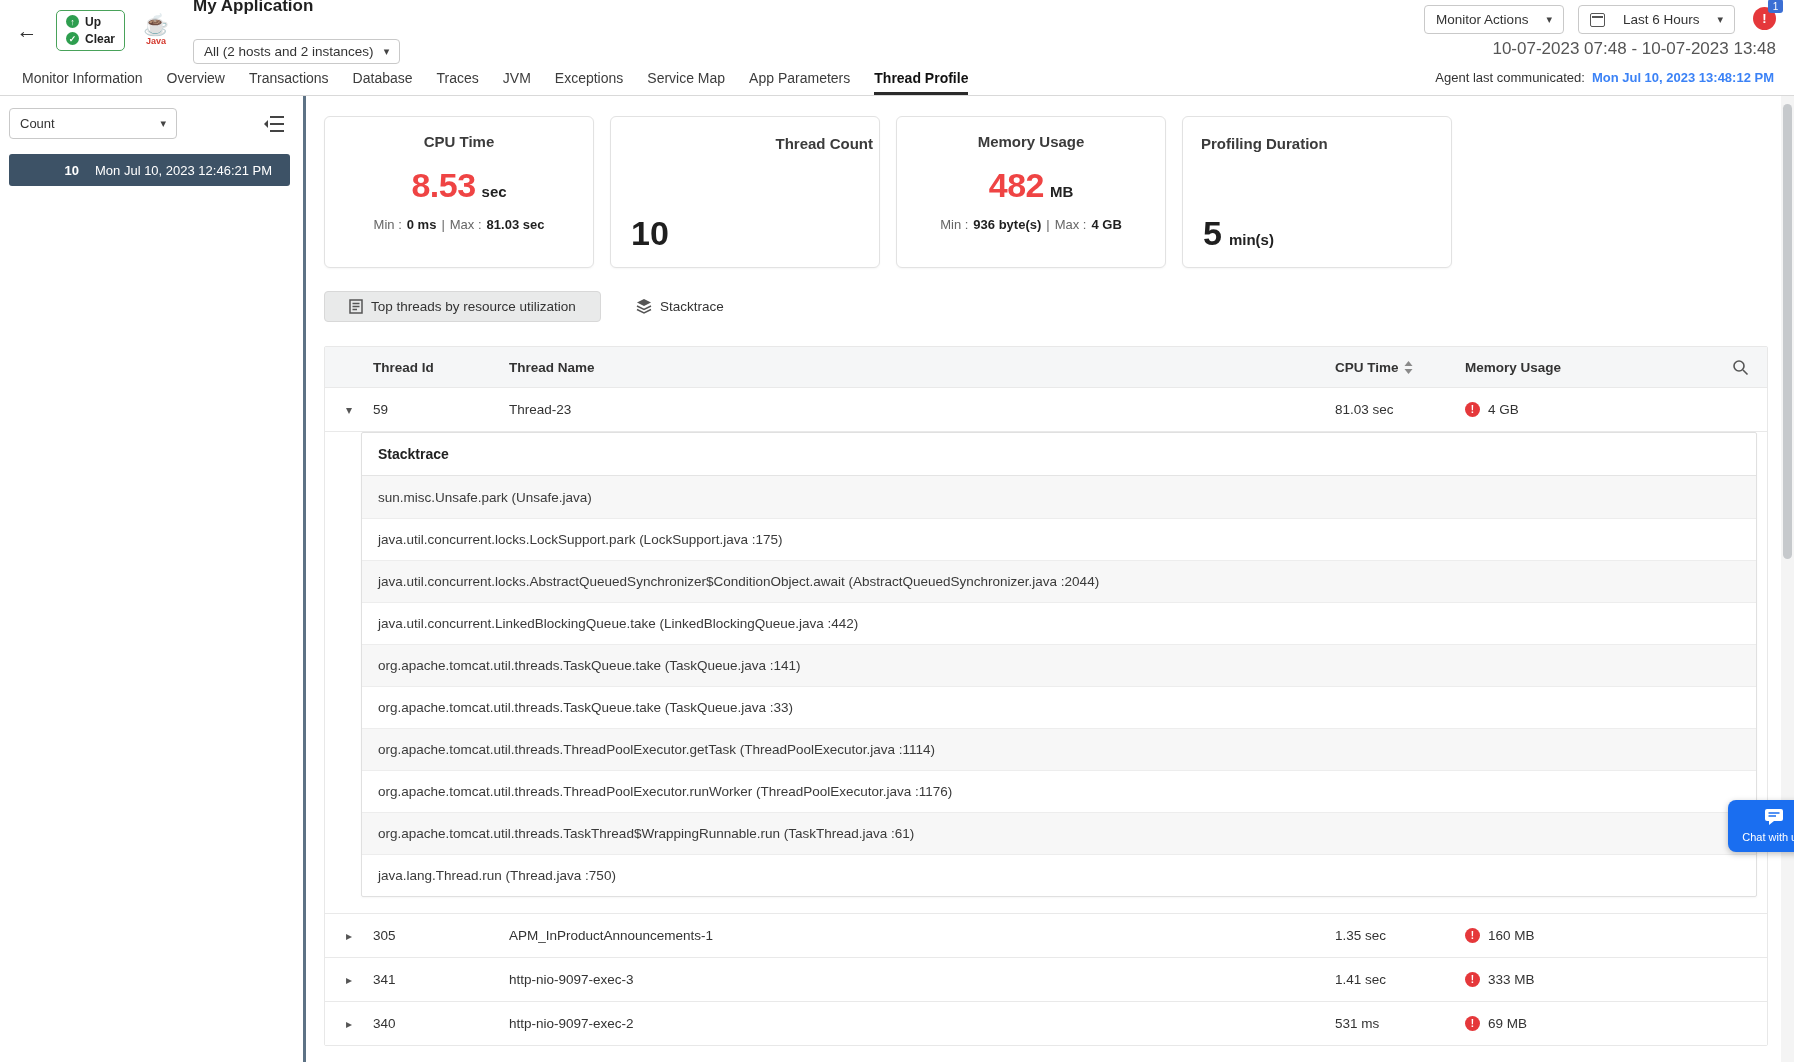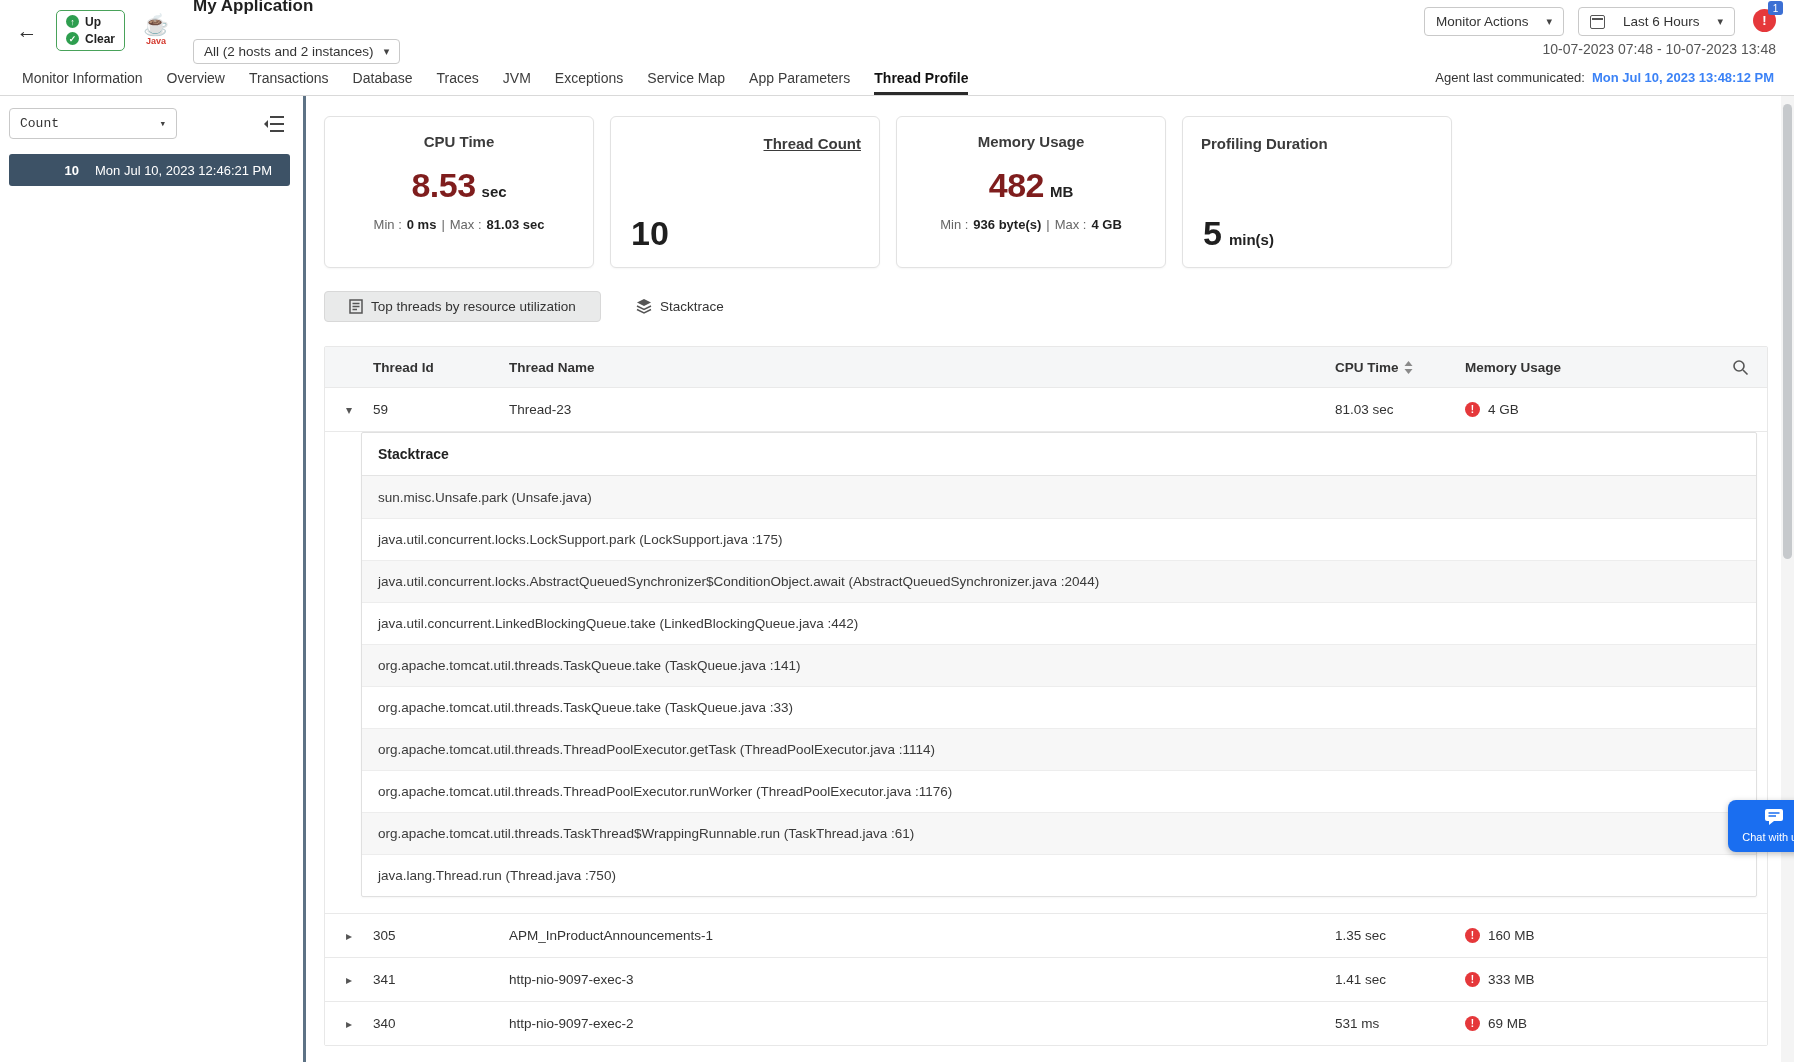--- a/index.html
+++ b/index.html
@@ -25,52 +25,52 @@
   .chev { font-size:11px; color:#444; }
   .topbar-spacer { flex:1; }
   .topbar-right { display:flex; flex-direction:column; align-items:flex-end; gap:5px; padding-top:4px; }
   .topbar-controls { display:flex; align-items:flex-start; gap:14px; }
   .dd-box { display:flex; align-items:center; gap:18px; border:1px solid #c9c9c9; border-radius:4px; padding:6px 11px; font-size:13.5px; color:#333; background:#fff; cursor:pointer; }
   .cal-icon { width:15px; height:14px; border:1.5px solid #555; border-radius:2px; position:relative; }
   .cal-icon::before { content:""; position:absolute; left:1px; right:1px; top:2px; height:2.5px; background:#555; }
   .alert-wrap { position:relative; margin-left:4px; margin-top:2px; }
   .alert-icon { width:23px; height:23px; border-radius:50%; background:#e5383b; color:#fff; font-size:13px; font-weight:bold; display:flex; align-items:center; justify-content:center; cursor:pointer; }
   .alert-badge { position:absolute; top:-8px; right:-7px; min-width:15px; height:14px; border-radius:3px; background:#3b6fd4; color:#fff; font-size:10px; display:flex; align-items:center; justify-content:center; padding:0 3px; }
-  .date-range { font-size:14px; color:#555; }
+  .date-range { font-size:17px; color:#555; }
 
   
   .tabbar { display:flex; align-items:stretch; height:36px; border-bottom:1px solid #d9d9d9; padding:0 20px 0 22px; gap:24px; background:#fff; }
   .tab { display:flex; align-items:center; font-size:14px; color:#3c3c3c; border-bottom:3px solid transparent; padding-top:3px; cursor:pointer; white-space:nowrap; }
   .tab.active { border-bottom-color:#2b2b2b; color:#111; font-weight:bold; }
   .agent-info { margin-left:auto; display:flex; align-items:center; gap:7px; font-size:13px; color:#333; white-space:nowrap; }
   .agent-info b { color:#3b82f6; }
 
   
   .content { display:flex; height:966px; }
   .sidebar { width:306px; border-right:3px solid #5d7285; padding-top:12px; background:#fff; flex-shrink:0; }
   .sidebar-top { display:flex; align-items:center; justify-content:space-between; padding:0 16px 0 9px; }
-  .count-dd { display:flex; align-items:center; justify-content:space-between; width:168px; height:31px; border:1px solid #c9c9c9; border-radius:4px; padding:0 10px; font-size:13px; color:#333; background:#fff; cursor:pointer;font-family:Liberation Mono, monospace; }
+  .count-dd { display:flex; align-items:center; justify-content:space-between; width:168px; height:31px; border:1px solid #c9c9c9; border-radius:4px; padding:0 10px; font-size:13px; color:#333; background:#fff; cursor:pointer; }
   .collapse-btn { background:none; border:none; cursor:pointer; padding:2px; }
   .snapshot-item { margin:15px 13px 0 9px; height:32px; background:#3d5266; border-radius:3px; color:#fff; display:flex; align-items:center; cursor:pointer; }
   .snapshot-count { font-weight:bold; font-size:13px; width:30px; text-align:right; margin-left:40px; }
   .snapshot-time { font-size:13px; margin-left:16px; }
 
   .main { flex:1; padding:20px 26px 0 18px; overflow:hidden; }
 
   
   .cards { display:flex; gap:16px; margin-bottom:22px; }
   .card { width:270px; height:152px; border:1px solid #e2e2e2; border-radius:6px; background:#fff; box-shadow:0 1px 2px rgba(0,0,0,0.04); position:relative; padding:16px; }
   .card-title { font-size:15px; font-weight:bold; color:#3b3b3b; }
   .card.center { text-align:center; }
   .bigval { display:flex; align-items:baseline; justify-content:center; gap:6px; margin:16px 0 12px; }
-  .bigval .num { font-size:34px; font-weight:bold; color:#7f1d1d; letter-spacing:-0.5px; }
+  .bigval .num { font-size:34px; font-weight:bold; color:#ef4444; letter-spacing:-0.5px; }
   .bigval .unit { font-size:15px; font-weight:bold; color:#222; }
   .minmax { display:flex; justify-content:center; gap:5px; font-size:13px; color:#666; white-space:nowrap; }
   .minmax b { color:#1f1f1f; }
-  .card .title-right { position:absolute; top:18px; right:18px;text-decoration:underline; }
+  .card .title-right { position:absolute; top:18px; right:6px; }
   .card .title-left { position:absolute; top:18px; left:18px; }
   .card .val-bottom { position:absolute; left:20px; bottom:14px; display:flex; align-items:baseline; gap:7px; }
   .card .val-bottom .num { font-size:34px; font-weight:bold; color:#1f1f1f; }
   .card .val-bottom .unit { font-size:15px; font-weight:bold; color:#222; }
 
   
   .view-toggle { display:flex; align-items:center; gap:10px; margin-bottom:24px; }
   .toggle-btn { display:flex; align-items:center; gap:8px; font-size:13.5px; color:#333; padding:7px 24px; border-radius:4px; background:transparent; border:1px solid transparent; cursor:pointer; }
   .toggle-btn.active { background:#e9eaea; border-color:#d8d8d8; }
 

